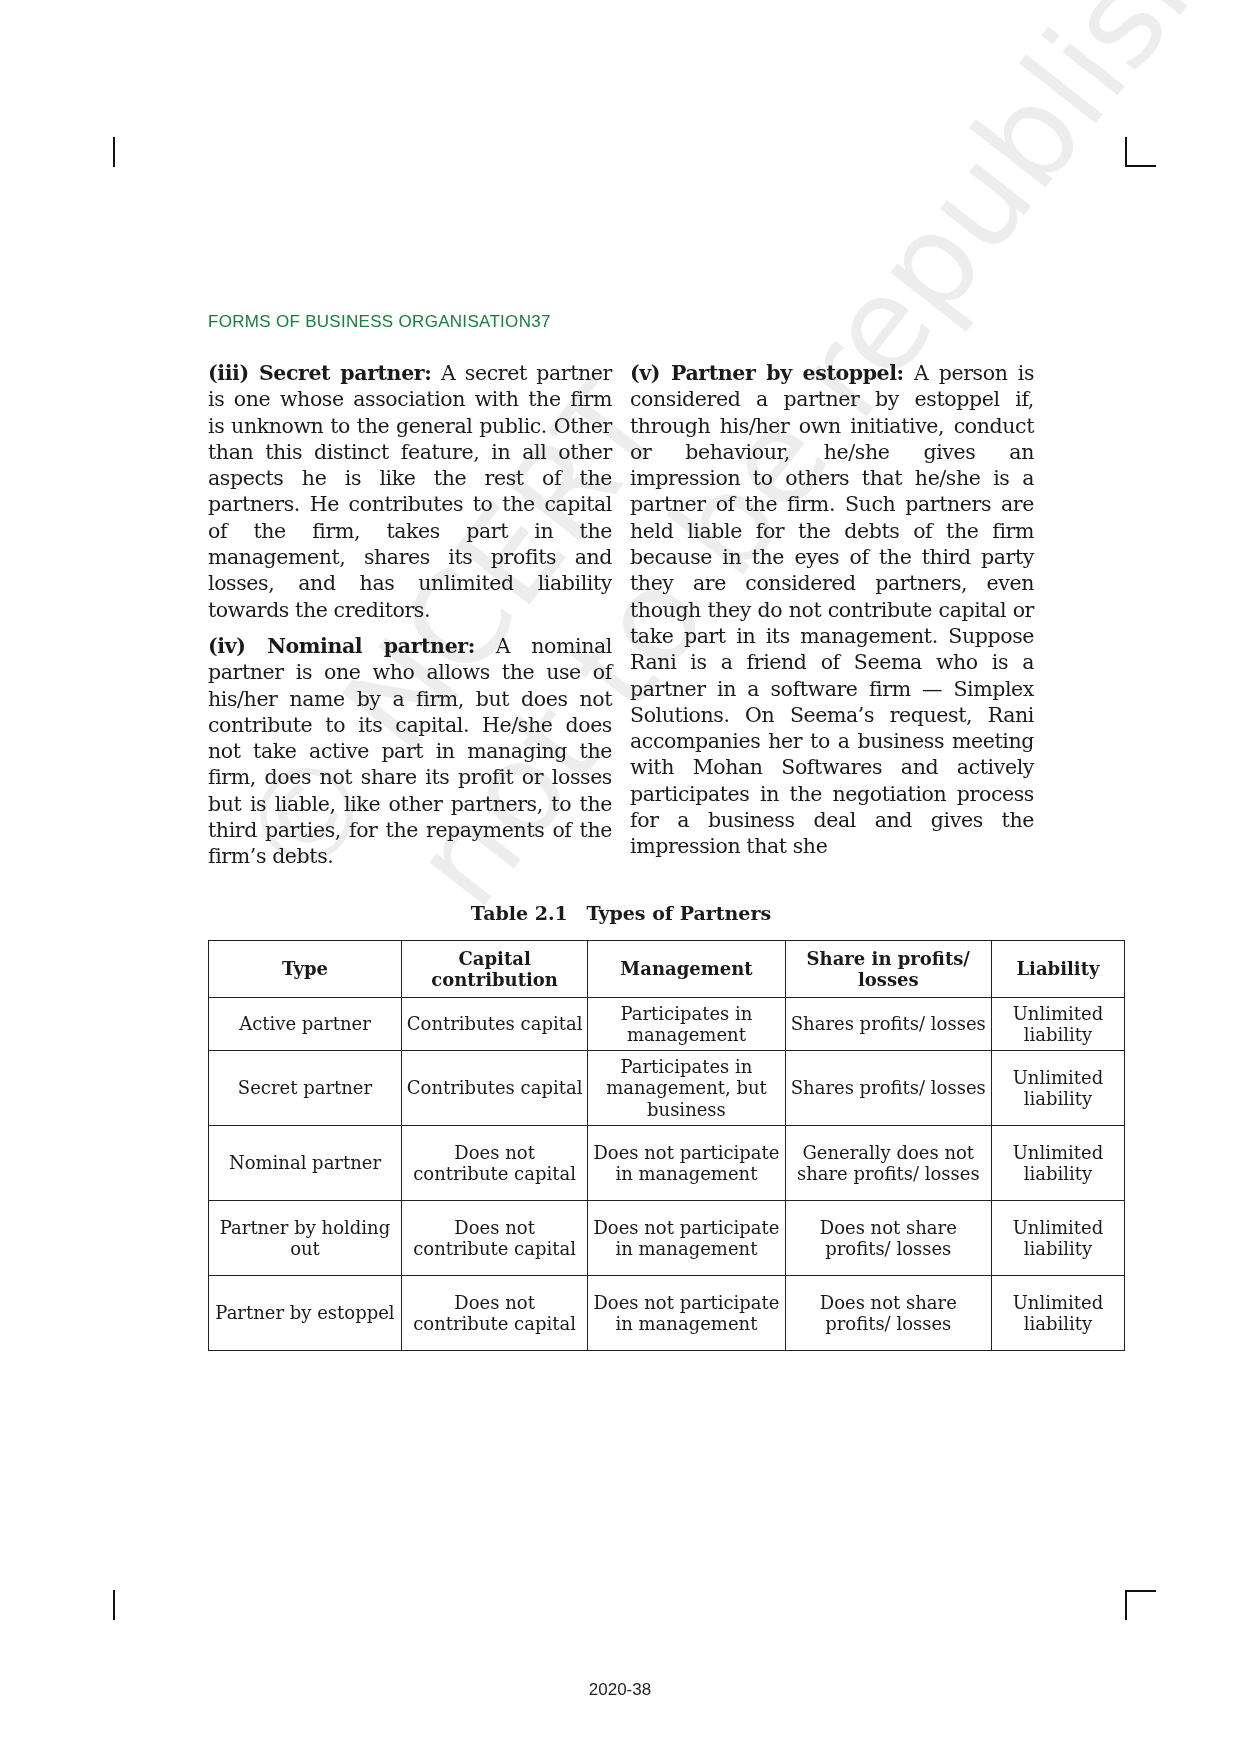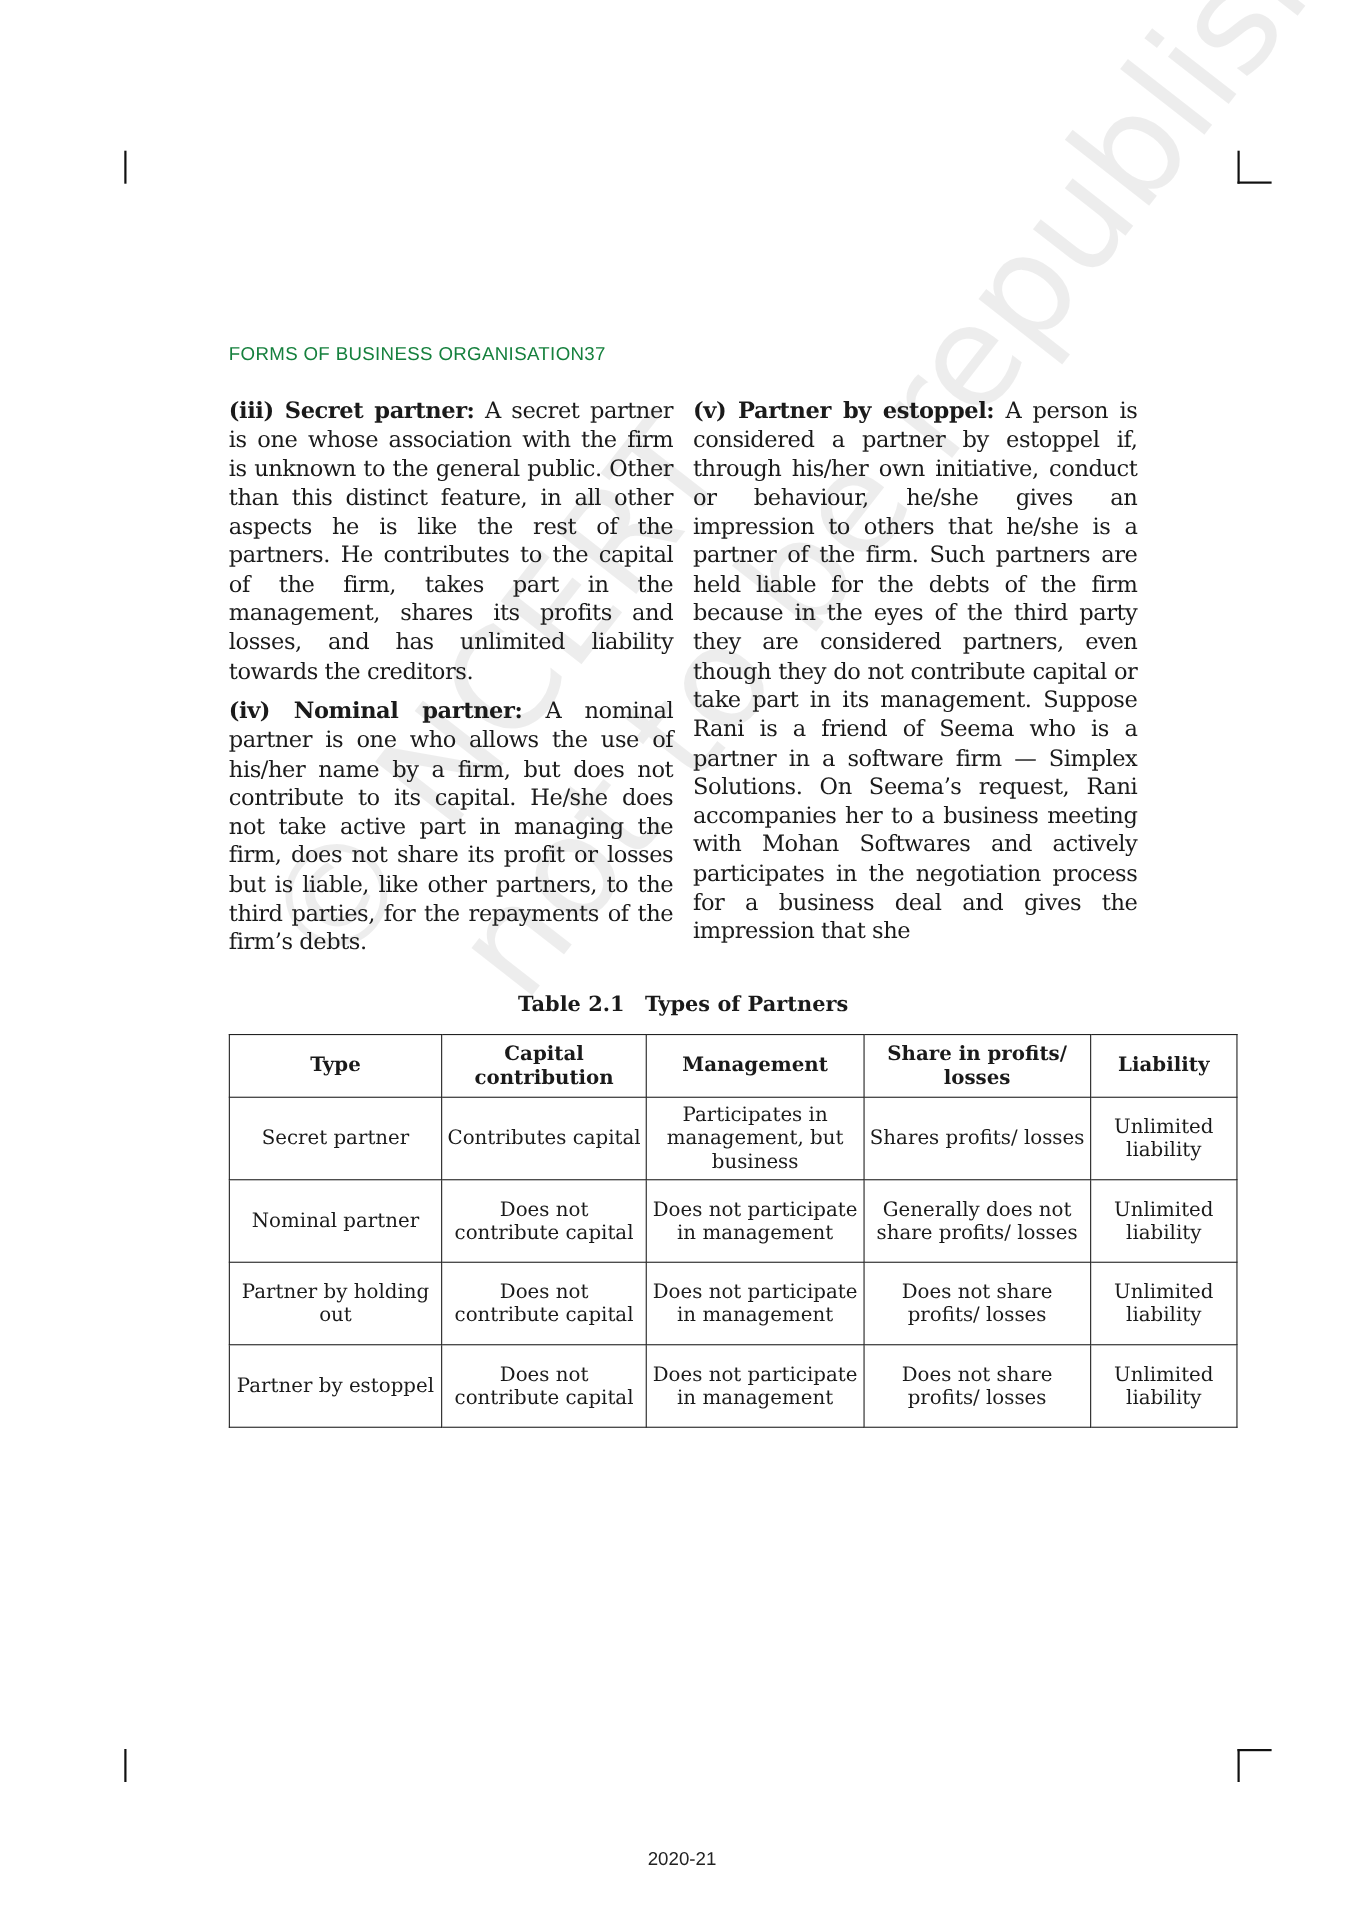--- a/index.html
+++ b/index.html
@@ -184,20 +184,27 @@
   <thead>
     <tr>
       <th>Type</th>
       <th>Capital contribution</th>
       <th>Management</th>
       <th>Share in profits/ losses</th>
       <th>Liability</th>
     </tr>
   </thead>
   <tbody>
+    <tr class="short">
+      <td>Active partner</td>
+      <td>Contributes capital</td>
+      <td>Participates in management</td>
+      <td>Shares profits/ losses</td>
+      <td>Unlimited liability</td>
+    </tr>
     <tr>
       <td>Secret partner</td>
       <td>Contributes capital</td>
       <td>Participates in management, but business</td>
       <td>Shares profits/ losses</td>
       <td>Unlimited liability</td>
     </tr>
     <tr>
       <td>Nominal partner</td>
       <td>Does not contribute capital</td>
@@ -215,13 +222,13 @@
     <tr>
       <td>Partner by estoppel</td>
       <td>Does not contribute capital</td>
       <td>Does not participate in management</td>
       <td>Does not share profits/ losses</td>
       <td>Unlimited liability</td>
     </tr>
   </tbody>
 </table>
 
-<div class="footer-year">2020-21</div>
+<div class="footer-year">2020-38</div>
 
 </body></html>

